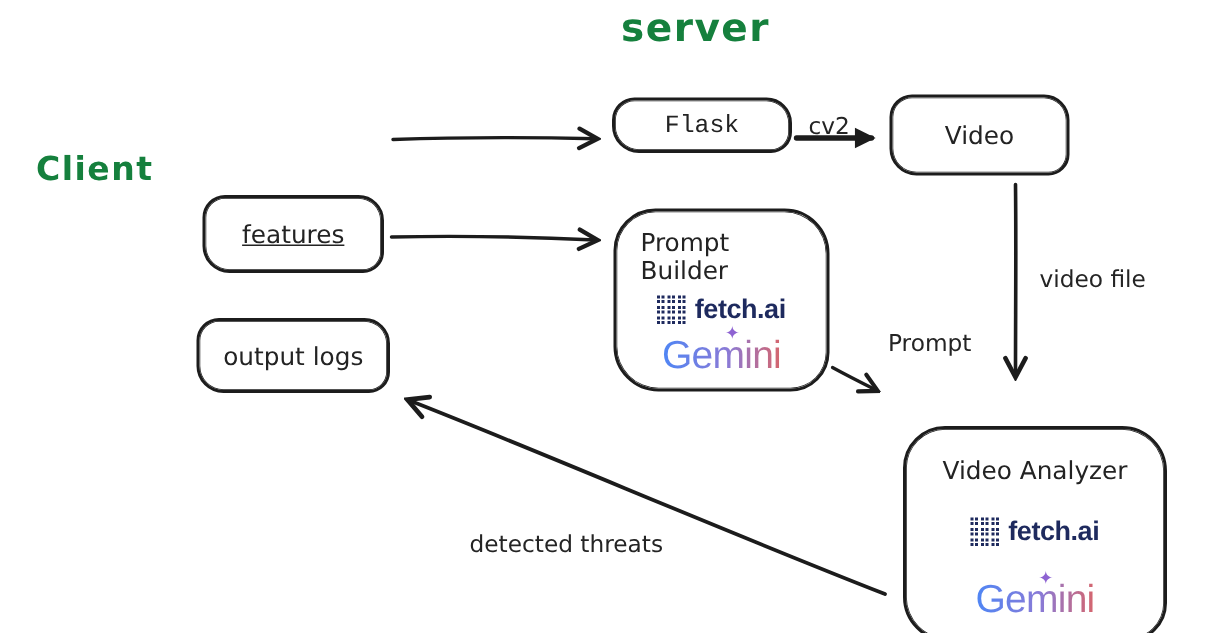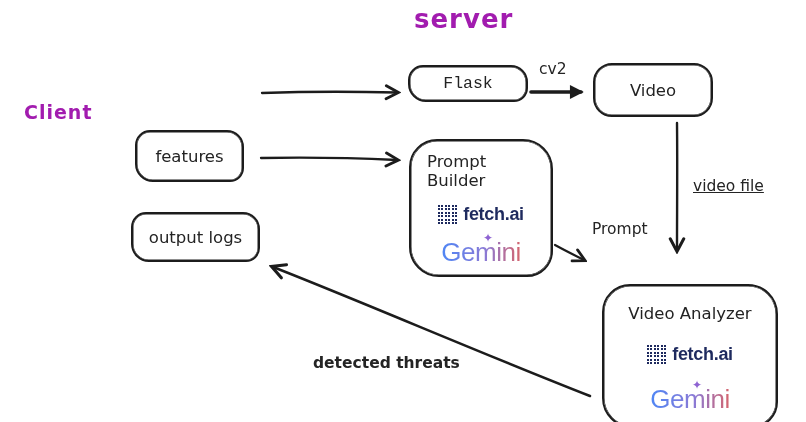--- a/index.html
+++ b/index.html
@@ -22,21 +22,21 @@
     height: 422px;
   }
 
   .hand { font-family: "DejaVu Sans", sans-serif; color: #222222; }
 
   .zone-title {
     position: absolute;
     font-size: 26px;
     font-weight: 600;
     letter-spacing: 1px;
-    color: #a21caf;
+    color: #15803d;
   }
 
   .node {
     position: absolute;
     background: #ffffff;
     border: 2.4px solid #1c1c1c;
     border-radius: 15px 17px 14px 18px;
     display: flex;
     align-items: center;
     justify-content: center;
@@ -125,41 +125,41 @@
     <g stroke="#1c1c1c" fill="none" stroke-linecap="round">
       <path d="M262,93 C305,91.5 355,91.5 397,92.5" stroke-width="2.3" marker-end="url(#openHead)"></path>
       <path d="M531,92 L581,92" stroke-width="3.6" marker-end="url(#solidHead)"></path>
       <path d="M261,158 C305,157 355,158 397,160" stroke-width="2.3" marker-end="url(#openHead)"></path>
       <path d="M677,123 C677.5,165 677,210 677,250" stroke-width="2.4" marker-end="url(#openHead)"></path>
       <path d="M555,245 C566,251 574,255 584,260" stroke-width="2.2" marker-end="url(#openHead)"></path>
       <path d="M590,396 C480,353 365,303 273,267" stroke-width="2.5" marker-end="url(#openHead)"></path>
     </g>
   </svg>
 
-  <div class="zone-title hand" style="left:24px; top:101px; font-size:19px;">Client</div>
+  <div class="zone-title hand" style="left:24px; top:101px; font-size:22px;">Client</div>
   <div class="zone-title hand" style="left:414px; top:4px;">server</div>
 
 
-  <div class="node" style="left:135px; top:130px; width:109px; height:52px;">
+  <div class="node" style="left:135px; top:130px; width:121px; height:52px;text-decoration:underline;">
     <span>features</span>
   </div>
 
   <div class="node" style="left:131px; top:212px; width:129px; height:50px;align-items:center;">
     <span>output logs</span>
   </div>
 
   <div class="node" style="left:408px; top:65px; width:120px; height:37px;font-family:Liberation Mono, monospace;">
     <span>Flask</span>
   </div>
 
-  <div class="node" style="left:593px; top:63px; width:120px; height:54px;border-radius:19px;">
+  <div class="node" style="left:593px; top:63px; width:120px; height:54px;">
     <span>Video</span>
   </div>
 
-  <div class="node big" style="left:409px; top:139px; width:144px; height:138px; padding:11px 16px 10px;">
+  <div class="node big" style="left:409px; top:139px; width:144px; height:122px; padding:11px 16px 10px;">
     <div class="node-title">Prompt Builder</div>
     <div class="fetch-logo">
       <span class="fetch-mark">
           <span class="fetch-cluster">
             <span class="fetch-dot"></span>
             <span class="fetch-dot"></span>
             <span class="fetch-dot"></span>
             <span class="fetch-dot"></span>
           </span>
           <span class="fetch-cluster">
@@ -279,18 +279,18 @@
           </span>
         </span>
       <span class="fetch-text">fetch.ai</span>
     </div>
     <div class="gemini-logo">
       <span class="gemini-sparkle">✦</span>
       <span class="gemini-text">Gemini</span>
     </div>
   </div>
 
-  <div class="edge-label hand" style="left:539px; top:60px;">cv2</div>
-  <div class="edge-label hand" style="left:693px; top:177px;text-decoration:underline;">video file</div>
+  <div class="edge-label hand" style="left:539px; top:75px;">cv2</div>
+  <div class="edge-label hand" style="left:693px; top:177px;">video file</div>
   <div class="edge-label hand" style="left:592px; top:220px;">Prompt</div>
-  <div class="edge-label hand" style="left:313px; top:354px;font-weight:bold;">detected threats</div>
+  <div class="edge-label hand" style="left:313px; top:354px;">detected threats</div>
 
 </div>
 
 </body></html>

